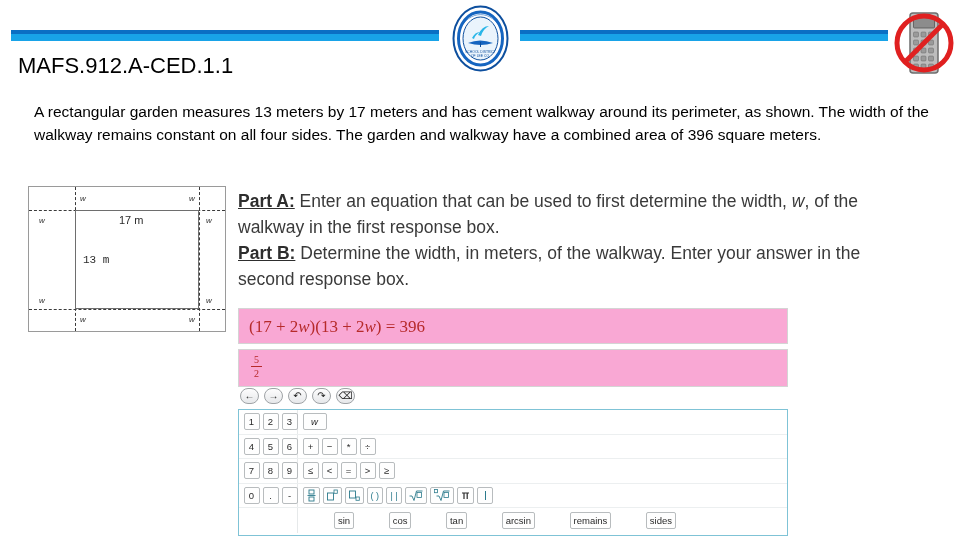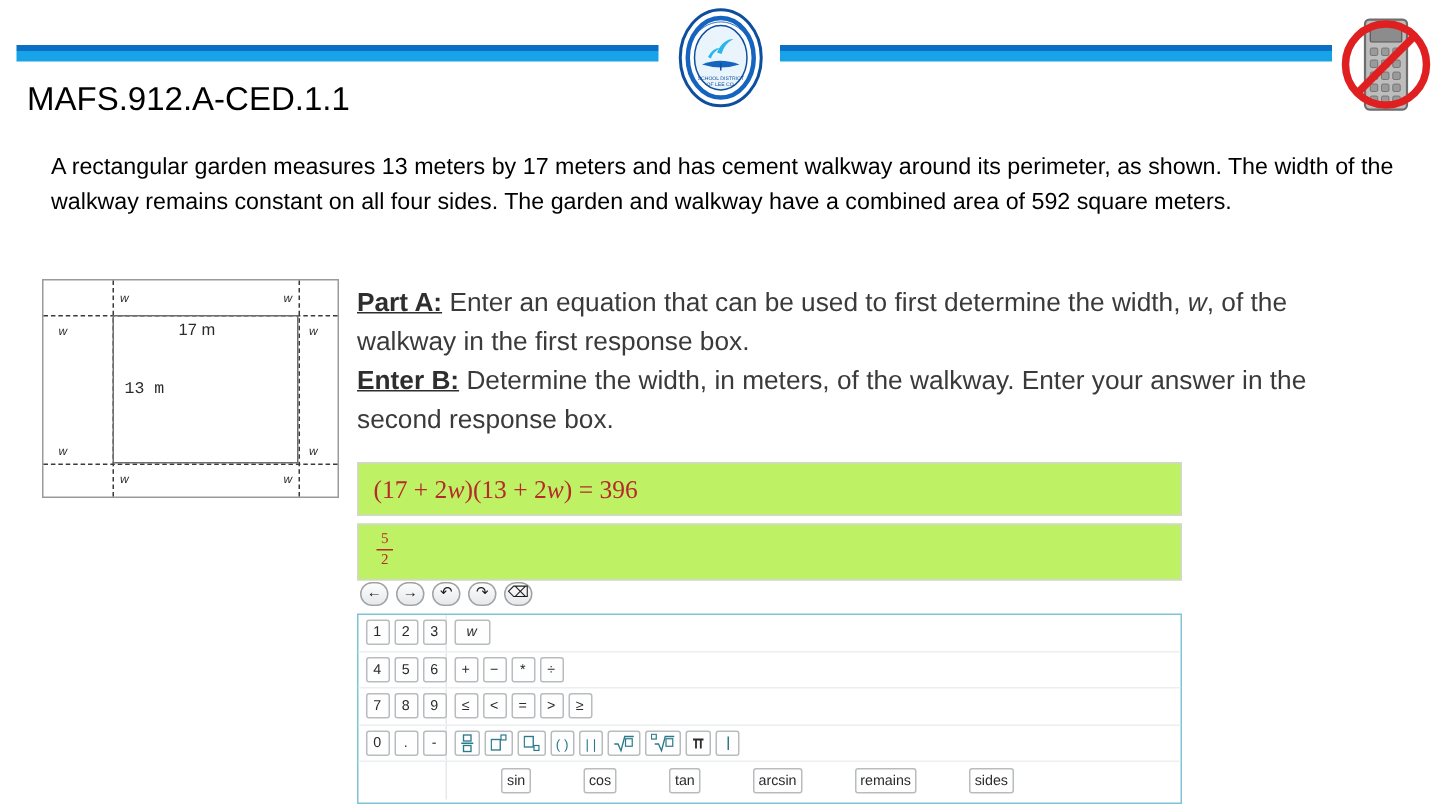--- a/index.html
+++ b/index.html
@@ -126,21 +126,21 @@
   }
   .parts .lbl { font-weight: bold; color: #2e2e2e; text-decoration: underline; }
   .parts .var { font-style: italic; }
   .part-b { margin-top: 0px; }
 
   
   .resp {
     position: absolute;
     left: 238px;
     width: 550px;
-    background: #bef264;
+    background: #f9a8d4;
     border: 1px solid #d4d4d4;
     box-sizing: border-box;
     color: #b62a2a;
   }
   #resp-1 {
     top: 308px; height: 36px;
     font-family: "Liberation Serif", serif;
     font-size: 17px;
     padding: 8px 0 0 10px;
   }
@@ -282,21 +282,21 @@
         <rect x="35.5" y="58" width="5" height="5" rx="1"></rect>
       </g>
       <circle cx="31" cy="37" r="27" fill="none" stroke="#e02020" stroke-width="5"></circle>
       <line x1="12" y1="56" x2="50" y2="18" stroke="#e02020" stroke-width="5"></line>
     </svg>
   </div>
 
   <div class="page-title">MAFS.912.A-CED.1.1</div>
 </div>
 
-<div class="stem">A rectangular garden measures 13 meters by 17 meters and has cement walkway around its perimeter, as shown. The width of the walkway remains constant on all four sides. The garden and walkway have a combined area of 592 square meters.</div>
+<div class="stem">A rectangular garden measures 13 meters by 17 meters and has cement walkway around its perimeter, as shown. The width of the walkway remains constant on all four sides. The garden and walkway have a combined area of 396 square meters.</div>
 
 <div class="figure">
   <div class="fig-inner">
 
     <div class="dash-h" style="top:23px;"></div>
     <div class="dash-h" style="top:122px;"></div>
     <div class="dash-v" style="left:46px;"></div>
     <div class="dash-v" style="left:170px;"></div>
 
     <div class="garden"></div>
@@ -313,21 +313,21 @@
     <span class="fig-dim" style="left:90px; top:27px;">17 m</span>
     <span class="fig-dim" style="left:54px; top:67px;font-family:Liberation Mono, monospace;">13 m</span>
   </div>
 </div>
 
 <div class="parts">
   <div>
     <span class="lbl">Part A:</span><span> Enter an equation that can be used to first determine the width, </span><span class="var">w</span><span>, of the walkway in the first response box.</span>
   </div>
   <div class="part-b">
-    <span class="lbl">Enter B:</span><span> Determine the width, in meters, of the walkway. Enter your answer in the second response box.</span>
+    <span class="lbl">Part B:</span><span> Determine the width, in meters, of the walkway. Enter your answer in the second response box.</span>
   </div>
 </div>
 
 <div class="resp" id="resp-1">
   <span>(17 + 2</span><span class="v">w</span><span>)(13 + 2</span><span class="v">w</span><span>) = 396</span>
 </div>
 
 <div class="resp" id="resp-2">
   <span class="frac">
     <span class="num">5</span>

